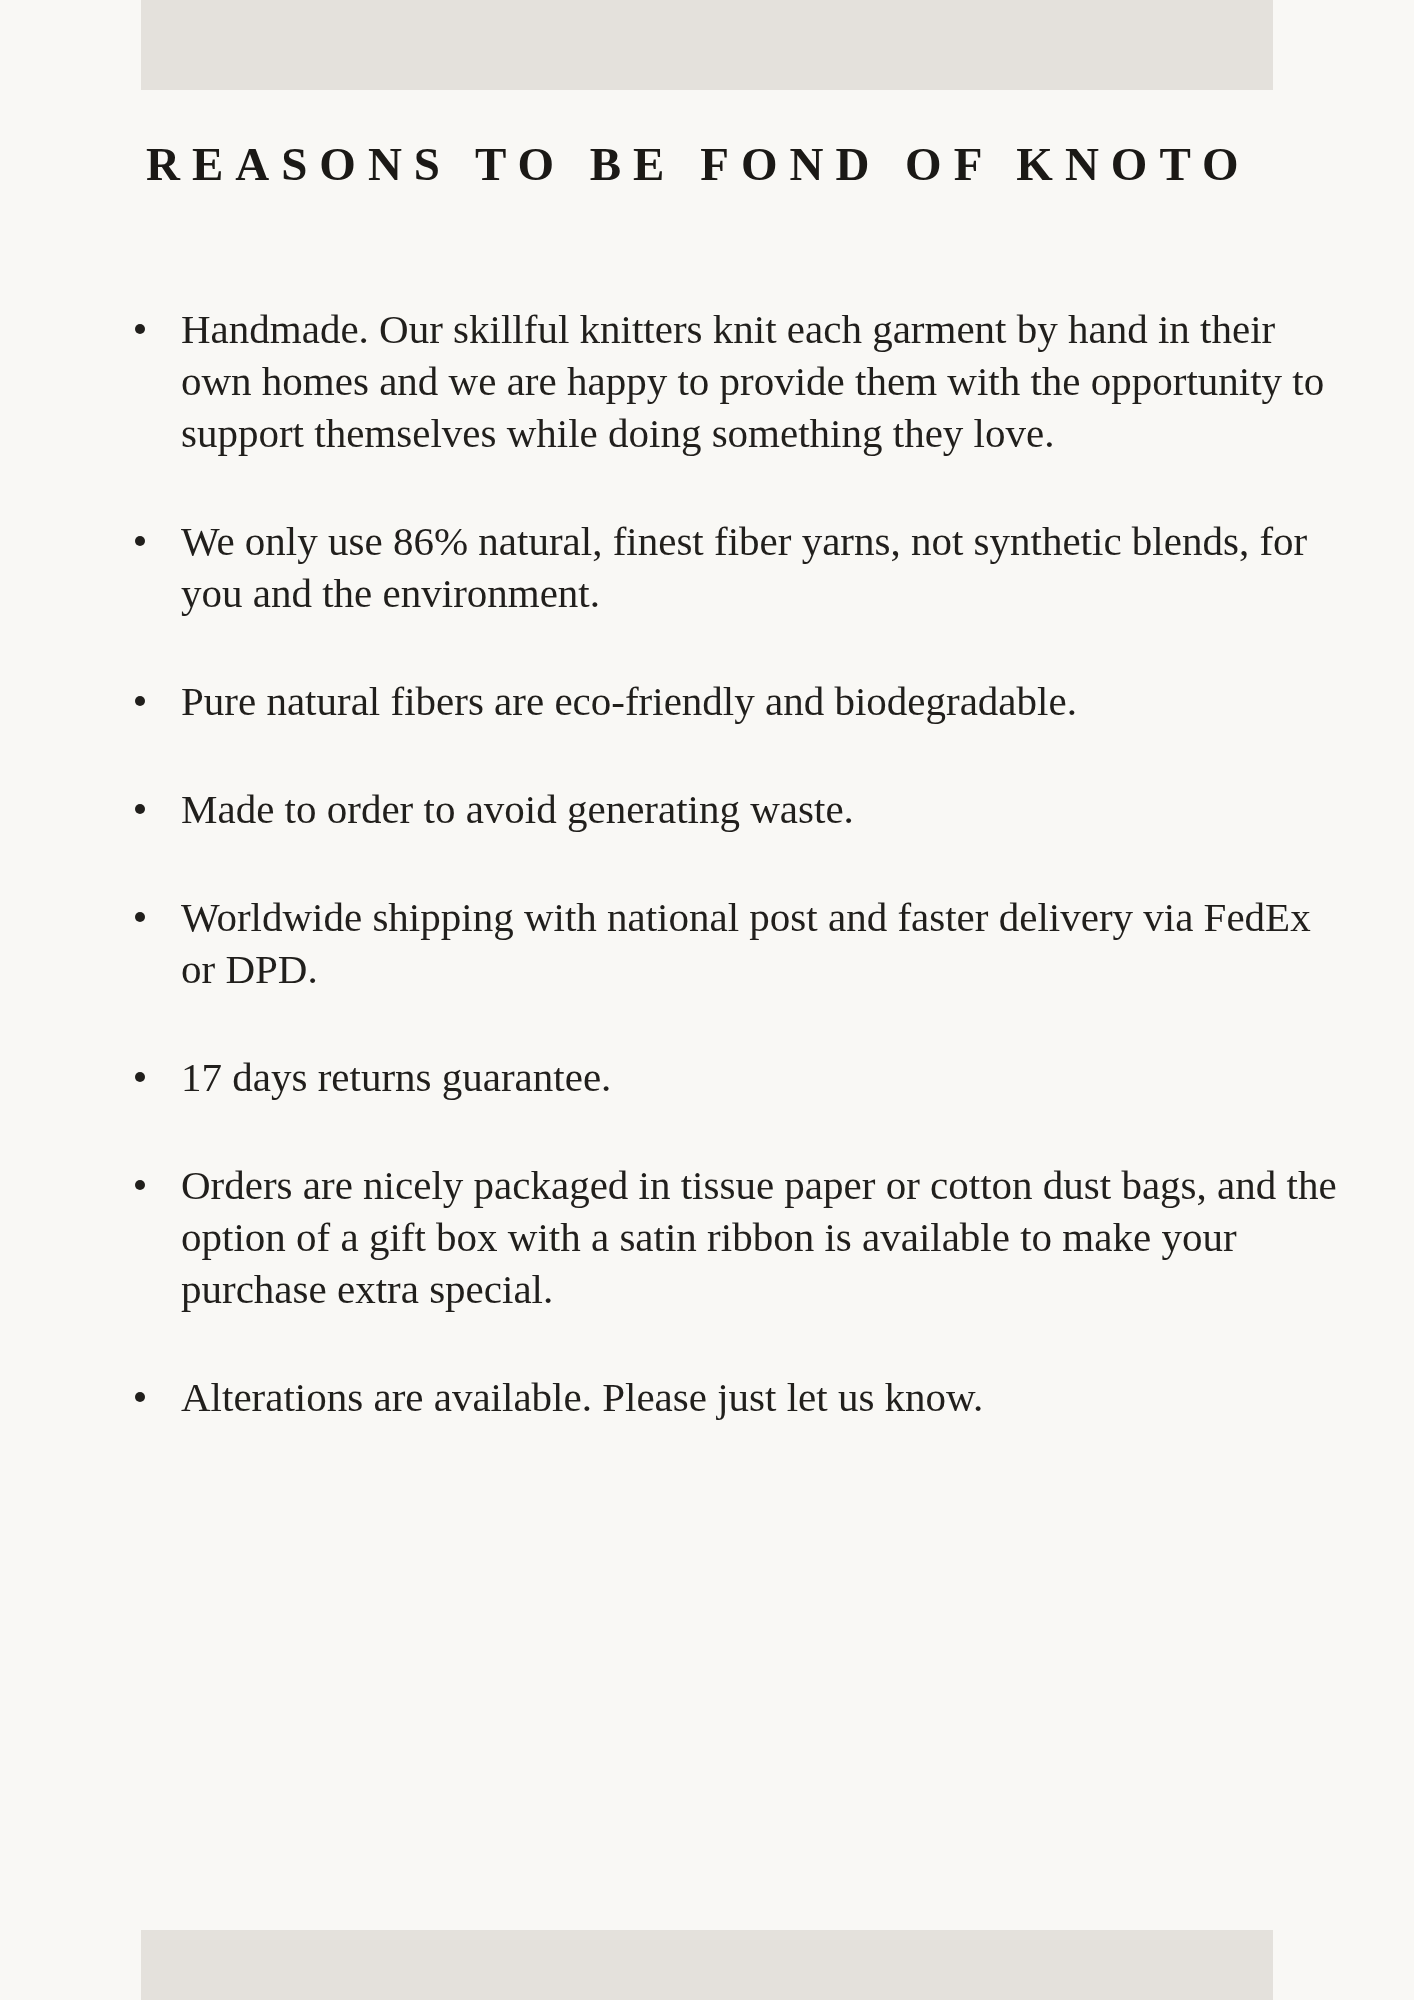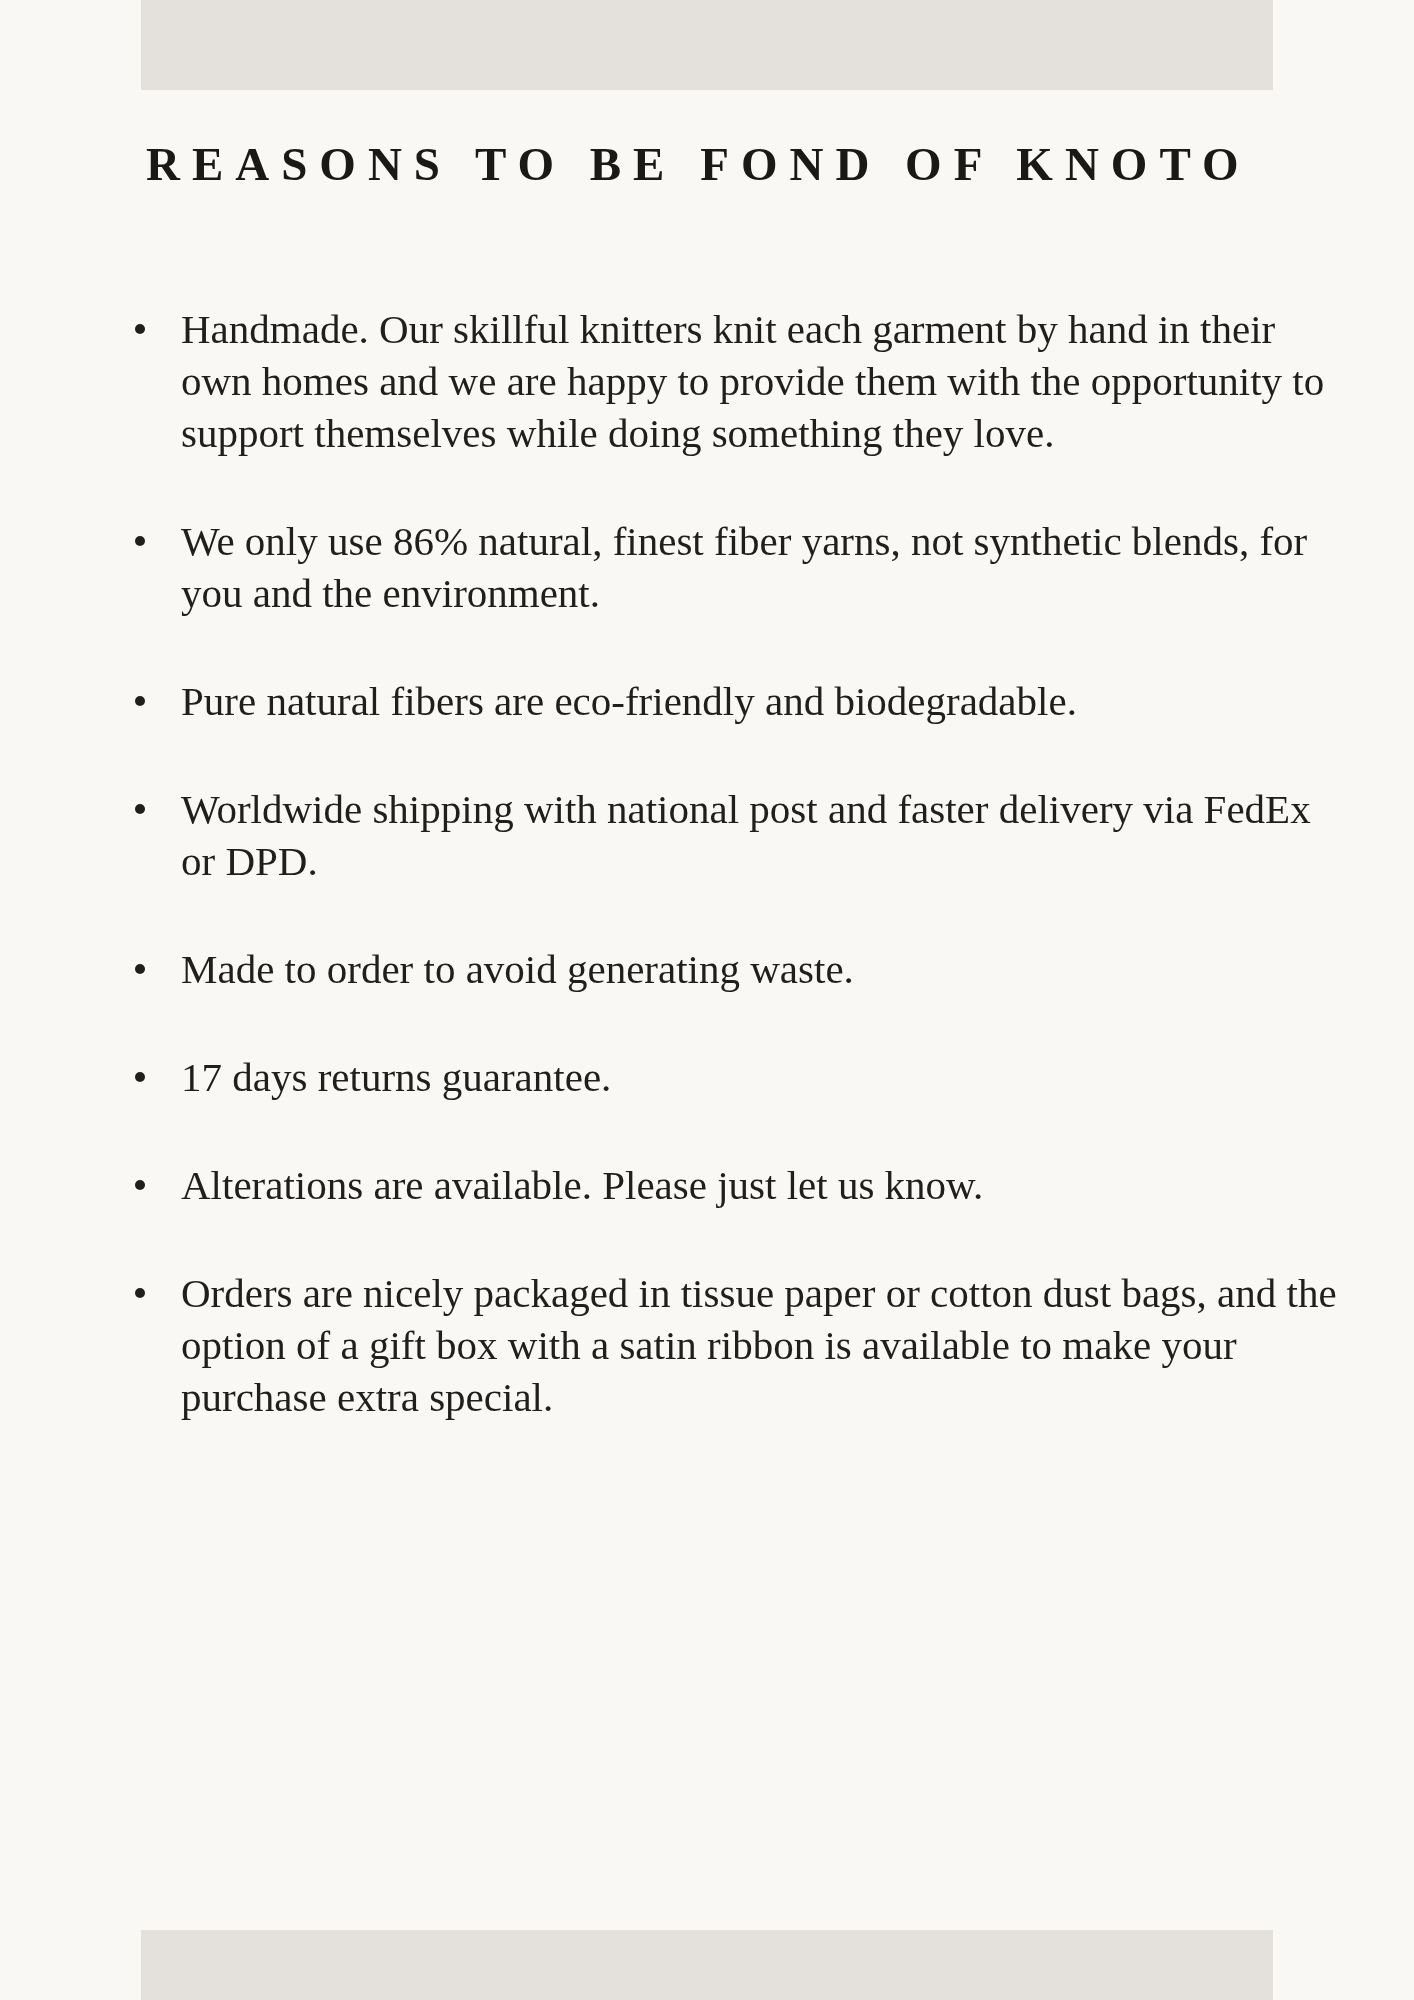--- a/index.html
+++ b/index.html
@@ -74,24 +74,24 @@
 
   <h1 class="title">REASONS TO BE FOND OF KNOTO</h1>
 
   <ul class="bullets">
     <li><span class="dot"></span><span class="txt">Handmade. Our skillful knitters knit each garment by hand in their
 own homes and we are happy to provide them with the opportunity to
 support themselves while doing something they love.</span></li>
     <li><span class="dot"></span><span class="txt">We only use 86% natural, finest fiber yarns, not synthetic blends, for
 you and the environment.</span></li>
     <li><span class="dot"></span><span class="txt">Pure natural fibers are eco-friendly and biodegradable.</span></li>
+    <li><span class="dot"></span><span class="txt">Made to order to avoid generating waste.</span></li>
     <li><span class="dot"></span><span class="txt">Worldwide shipping with national post and faster delivery via FedEx
 or DPD.</span></li>
-    <li><span class="dot"></span><span class="txt">Made to order to avoid generating waste.</span></li>
     <li><span class="dot"></span><span class="txt">17 days returns guarantee.</span></li>
-    <li><span class="dot"></span><span class="txt">Alterations are available. Please just let us know.</span></li>
     <li><span class="dot"></span><span class="txt">Orders are nicely packaged in tissue paper or cotton dust bags, and the
 option of a gift box with a satin ribbon is available to make your
 purchase extra special.</span></li>
+    <li><span class="dot"></span><span class="txt">Alterations are available. Please just let us know.</span></li>
   </ul>
 
   <div class="banner banner-bottom"></div>
 </div>
 
 </body></html>

